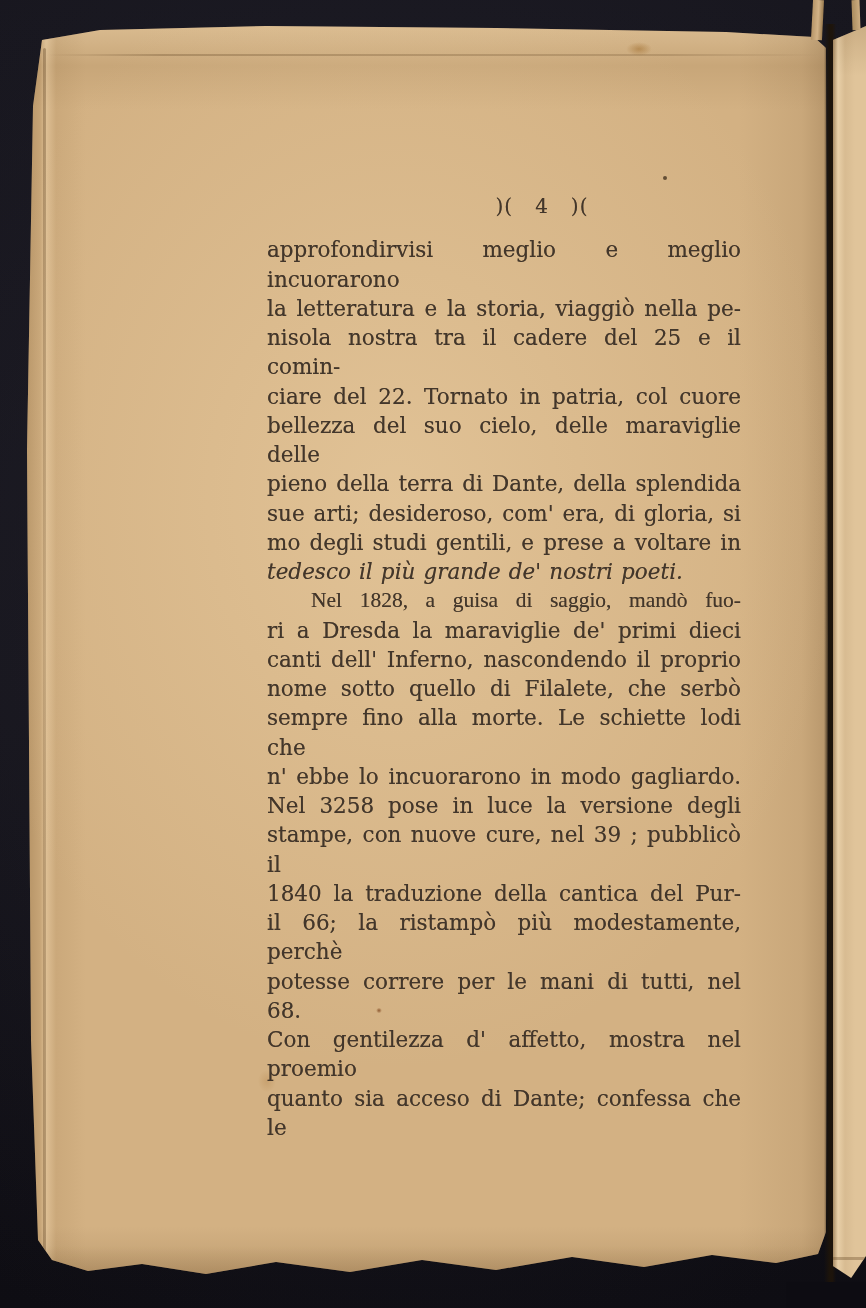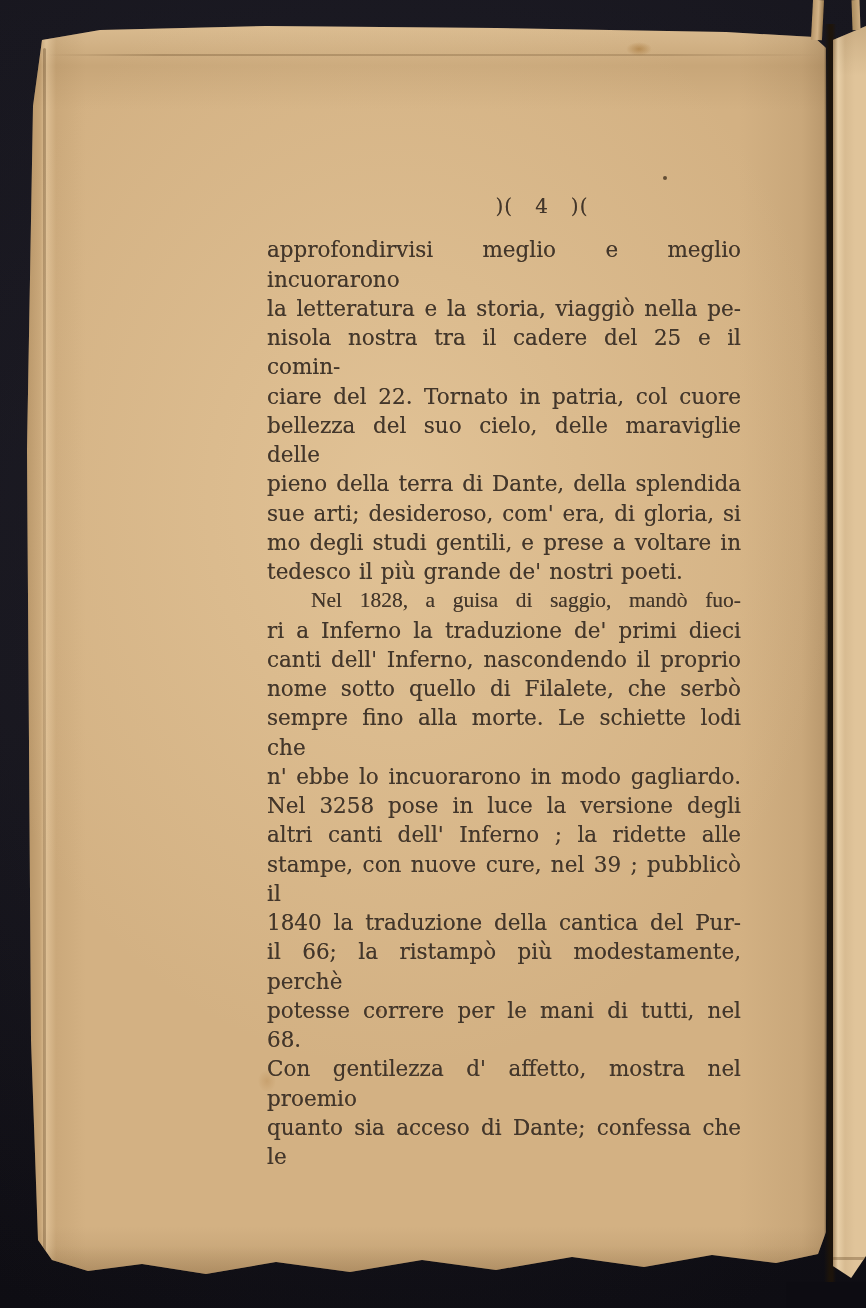--- a/index.html
+++ b/index.html
@@ -86,21 +86,21 @@
     margin-left:76px;          
     margin-bottom:14px;
     font-size:20px;letter-spacing:1px;
   }
   .lines .line{
     text-align:justify;
     text-align-last:justify;
     word-spacing:.06em;
     white-space:normal;
   }
-  .lines .line.short{ text-align-last:left; }
+  .lines .line.short{ text-align-last:left;font-style:italic; }
   .lines .line.indent{ text-indent:44px;font-family:Liberation Serif, serif; }
   
   .edge-gap{
     position:absolute;left:824px;top:24px;width:12px;height:1262px;
     background:linear-gradient(90deg, rgba(40,26,12,0), var(--gap) 45%, rgba(30,20,10,.9) 70%, rgba(30,20,10,0));
   }
   .next-page{
     position:absolute;left:833px;top:26px;width:33px;height:1262px;
     background:
       linear-gradient(90deg, rgba(100,70,35,.45) 0px, rgba(255,238,205,.28) 5px, rgba(120,88,48,.08) 12px, rgba(120,88,48,0) 22px),
@@ -151,27 +151,26 @@
           <div class="line">approfondirvisi meglio e meglio incuorarono</div>
           <div class="line">la letteratura e la storia, viaggiò nella pe-</div>
           <div class="line">nisola nostra tra il cadere del 25 e il comin-</div>
           <div class="line">ciare del 22. Tornato in patria, col cuore</div>
           <div class="line">bellezza del suo cielo, delle maraviglie delle</div>
           <div class="line">pieno della terra di Dante, della splendida</div>
           <div class="line">sue arti; desideroso, com' era, di gloria, si</div>
           <div class="line">mo degli studi gentili, e prese a voltare in</div>
           <div class="line short">tedesco il più grande de' nostri poeti.</div>
           <div class="line indent">Nel 1828, a guisa di saggio, mandò fuo-</div>
-          <div class="line">ri a Inferno la traduzione de' primi dieci</div>
+          <div class="line">ri a Dresda la maraviglie de' primi dieci</div>
           <div class="line">canti dell' Inferno, nascondendo il proprio</div>
           <div class="line">nome sotto quello di Filalete, che serbò</div>
           <div class="line">sempre fino alla morte. Le schiette lodi che</div>
           <div class="line">n' ebbe lo incuorarono in modo gagliardo.</div>
           <div class="line">Nel 3258 pose in luce la versione degli</div>
-          <div class="line">altri canti dell' Inferno ; la ridette alle</div>
           <div class="line">stampe, con nuove cure, nel 39 ; pubblicò il</div>
           <div class="line">1840 la traduzione della cantica del Pur-</div>
           <div class="line">il 66; la ristampò più modestamente, perchè</div>
           <div class="line">potesse correre per le mani di tutti, nel 68.</div>
           <div class="line">Con gentilezza d' affetto, mostra nel proemio</div>
           <div class="line">quanto sia acceso di Dante; confessa che le</div>
         </div>
     </div>
   </div>
 

